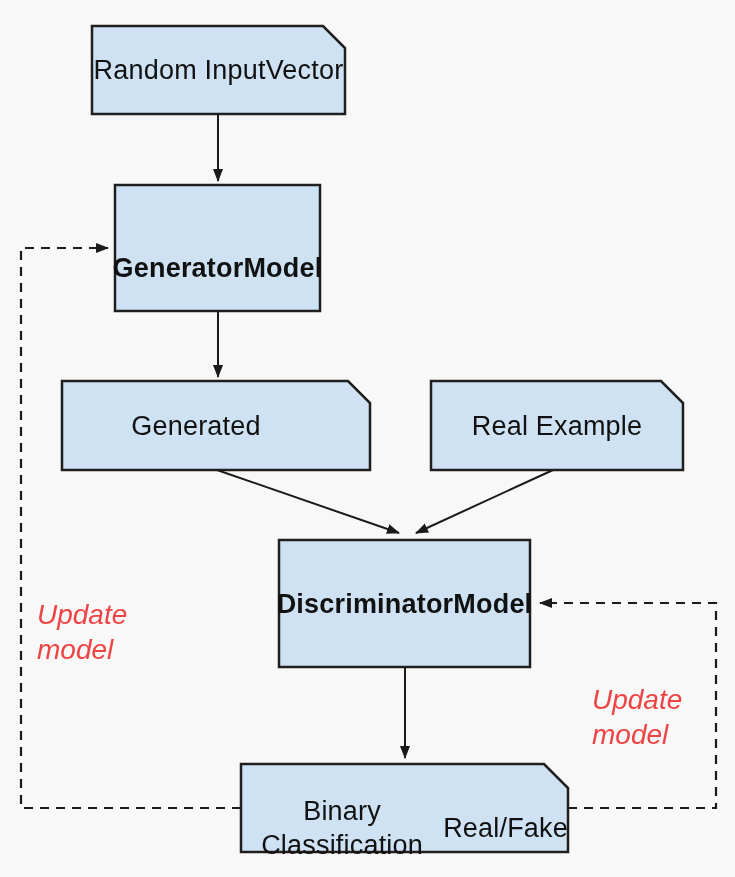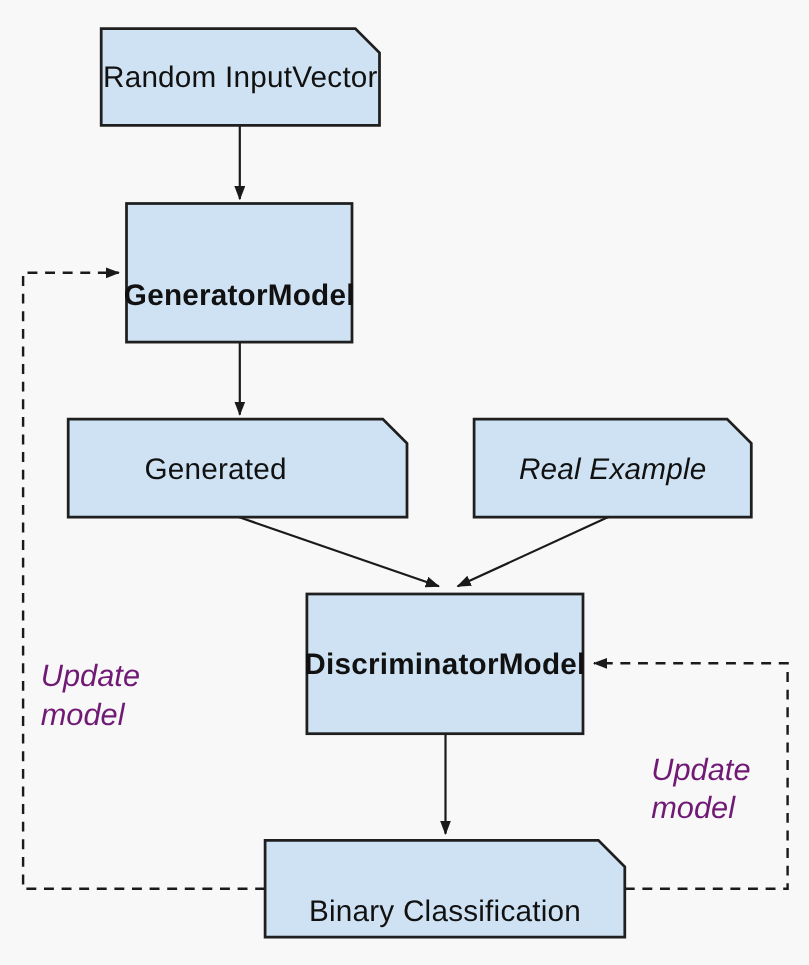--- a/index.html
+++ b/index.html
@@ -34,21 +34,21 @@
     pointer-events: none;
   }
   .node-label.bold {
     font-weight: bold;
   }
   .edge-label {
     position: absolute;
     font-size: 28px;
     line-height: 35px;
     font-style: italic;
-    color: #701a75;
+    color: #ef4444;
     text-align: left;
     pointer-events: none;
   }
 </style>
 </head>
 <body>
 
 <div class="canvas">
 
   <svg class="diagram-svg" width="735" height="877" viewBox="0 0 735 877">
@@ -82,32 +82,33 @@
 
   <div class="node-label bold" style="left:115px; top:185px; width:205px; height:126px;margin-top:20px;">
     <div>Generator</div>
     <div>Model</div>
   </div>
 
   <div class="node-label" style="left:62px; top:381px; width:268px; height:89px;">
     <div>Generated</div>
   </div>
 
-  <div class="node-label" style="left:431px; top:381px; width:252px; height:89px;font-style:italic;">
+  <div class="node-label" style="left:431px; top:381px; width:252px; height:89px;">
     <div>Real Example</div>
     <div></div>
   </div>
 
   <div class="node-label bold" style="left:279px; top:540px; width:251px; height:127px;">
     <div>Discriminator</div>
     <div>Model</div>
   </div>
 
   <div class="node-label" style="left:241px; top:784px; width:327px; height:88px;">
     <div>Binary Classification</div>
+    <div>Real/Fake</div>
   </div>
 
   <div class="edge-label" style="left:37px; top:597px;">
     <div>Update</div>
     <div>model</div>
   </div>
 
   <div class="edge-label" style="left:592px; top:682px;">
     <div>Update</div>
     <div>model</div>

